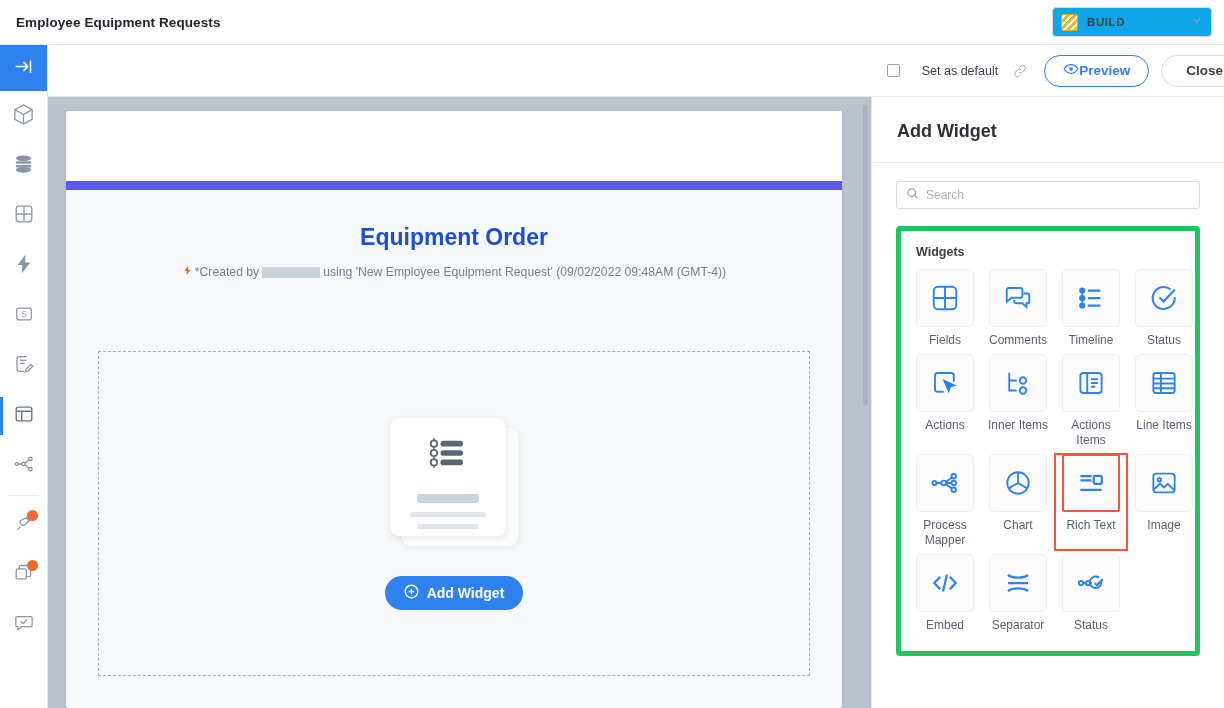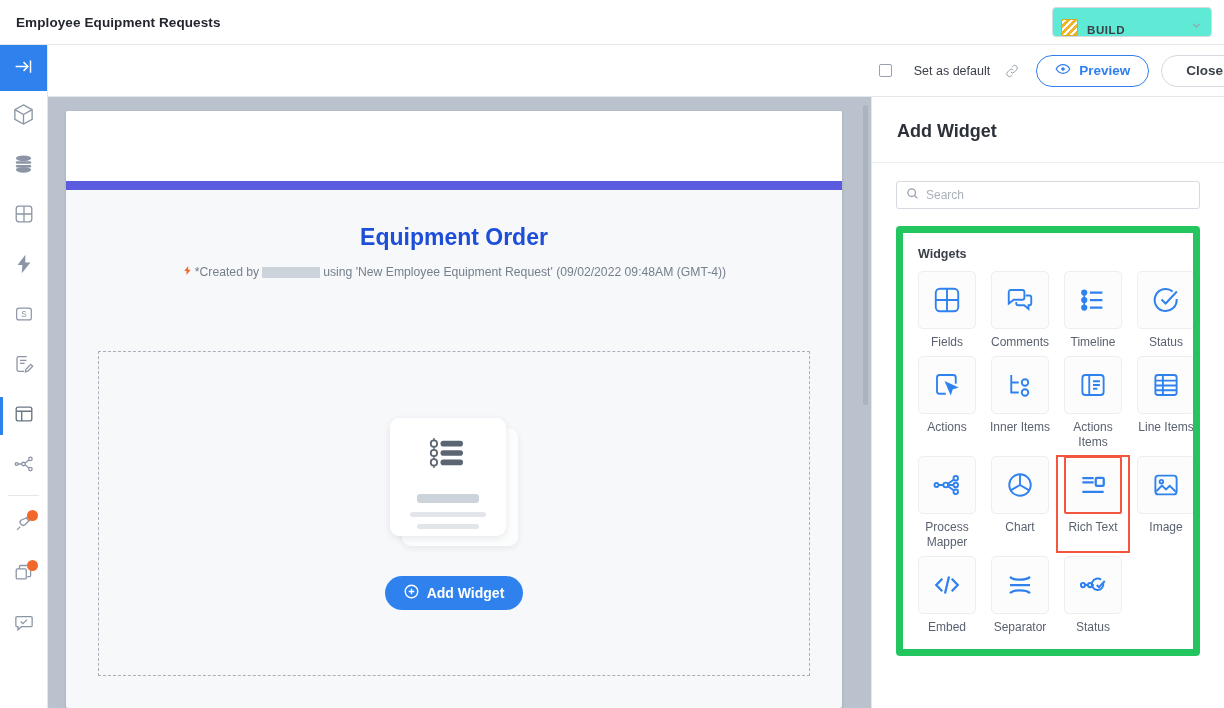--- a/index.html
+++ b/index.html
@@ -17,21 +17,21 @@
     background: #fff; border-bottom: 1px solid #e4e7ec;
     display: flex; align-items: center;
   }
   .topbar-title {
     margin-left: 16px; font-size: 13.5px; font-weight: bold; color: #23262e;
     letter-spacing: .1px;
   }
   .topbar-right { margin-left: auto; margin-right: 12px; }
   .build-select {
     width: 160px; height: 30px; border: 1px solid #d5d9e0; border-radius: 4px;
-    background: #5eead4; display: flex; align-items: flex-end; padding: 0 8px;
+    background: #0ea5e9; display: flex; align-items: center; padding: 0 8px;
   }
   .hatch-icon {
     width: 17px; height: 17px; border-radius: 2px; flex: 0 0 auto;
     background: repeating-linear-gradient(-45deg, #f0b429 0 3px, #ffffff 3px 5px);
     border: 1px solid #e0a81f;
   }
   .build-label {
     margin-left: 9px; font-size: 11.5px; font-weight: bold; color: #3c4049;
     letter-spacing: .6px;
   }
@@ -47,21 +47,21 @@
   .setdefault { display: flex; align-items: center; gap: 22px; }
   .chk {
     width: 13px; height: 13px; border: 1.4px solid #9aa1ad; border-radius: 2px;
     background: #fff;
   }
   .setdefault-label { font-size: 12.5px; color: #3c4049; }
   .link-icon { margin-left: 14px; color: #9aa1ad; display:flex; align-items:center;}
   .btn-preview {
     margin-left: 16px; height: 32px; padding: 0 18px; border-radius: 16px;
     border: 1.4px solid #2f7fee; background: #fff; color: #2f7fee;
-    font-size: 13.5px; font-weight: bold; display: flex; align-items: center; gap: 8px;
+    font-size: 13.5px; font-weight: bold; display: flex; align-items: center; 
     cursor: pointer;
   }
   .btn-close {
     margin-left: 12px; height: 32px; padding: 0 24px; border-radius: 16px;
     border: 1.4px solid #d5d9e0; background: #fff; color: #3c4049;
     font-size: 13.5px; font-weight: bold; display: flex; align-items: center;
     cursor: pointer; margin-right: -24px;
   }
 
   
@@ -151,21 +151,21 @@
   .search-box {
     height: 28px; border: 1px solid #d5d9e0; border-radius: 3px; background: #fff;
     display: flex; align-items: center; padding: 0 9px; gap: 7px;
   }
   .search-box input {
     border: none; outline: none; font-size: 12px; color: #15803d;
     font-family: "Liberation Sans", sans-serif; flex: 1; background: transparent;
   }
   .search-box input::placeholder { color: #aab1ba; }
   .widgets-card {
-    margin-top: 17px; border: 7px solid #22c55e; border-radius: 4px;
+    margin-top: 17px; border: 5px solid #22c55e; border-radius: 4px;
     height: 430px; overflow: hidden;
   }
   .widgets-card-title {
     font-size: 12.5px; font-weight: bold; color: #3c4049; padding: 14px 0 6px 15px;
   }
   .wgrid {
     display: grid; grid-template-columns: repeat(4, 1fr); gap: 4px 1px;
     padding: 4px 8px 0 8px;
   }
   .witem {

